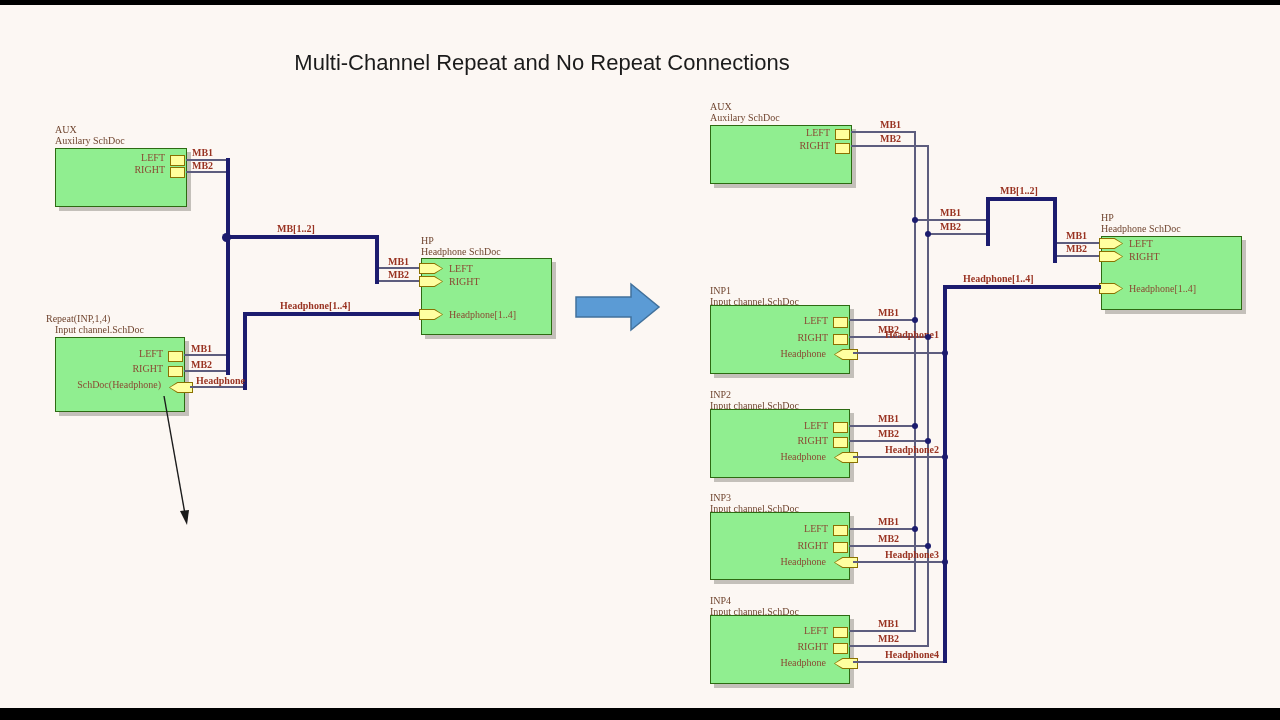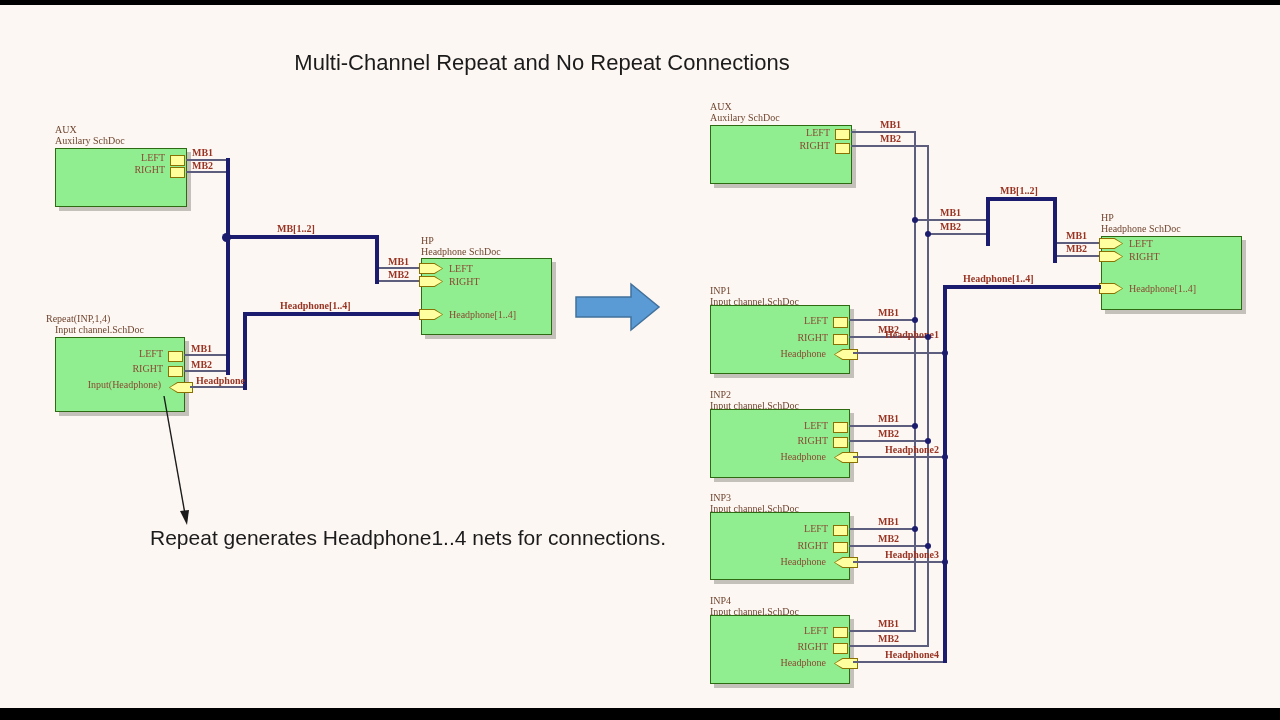--- a/index.html
+++ b/index.html
@@ -84,40 +84,39 @@
     <div class="plabel" style="left:27px;top:4px;">LEFT</div>
     <div class="plabel" style="left:27px;top:17px;">RIGHT</div>
     <div class="plabel" style="left:27px;top:50px;">Headphone[1..4]</div>
   </div>
 
   <div class="desig" style="left:46px;top:313px;">Repeat(INP,1,4)</div>
   <div class="file" style="left:55px;top:324px;">Input channel.SchDoc</div>
   <div class="blk" style="left:55px;top:337px;width:128px;height:73px;">
     <div class="plabel pr" style="right:21px;top:10px;width:90px;">LEFT</div>
     <div class="plabel pr" style="right:21px;top:25px;width:90px;">RIGHT</div>
-    <div class="plabel pr" style="right:23px;top:41px;width:110px;">Input(Headphone)</div>
+    <div class="plabel pr" style="right:23px;top:41px;width:110px;">SchDoc(Headphone)</div>
     <div class="sq" style="right:1px;top:13px;"></div>
     <div class="sq" style="right:1px;top:28px;"></div>
     <div class="pent left" style="right:-9px;top:44px;">
         <div class="o"></div>
         <div class="i"></div>
       </div>
   </div>
   <div class="w" style="left:184px;top:354px;width:42px;"></div>
   <div class="w" style="left:184px;top:370px;width:42px;"></div>
   <div class="w" style="left:190px;top:386px;width:53px;"></div>
   <div class="net" style="left:191px;top:344px;">MB1</div>
   <div class="net" style="left:191px;top:360px;">MB2</div>
   <div class="net" style="left:196px;top:376px;">Headphone</div>
 
   <svg style="left:150px;top:392px;" width="50" height="140">
     <line x1="14" y1="4" x2="35" y2="122" stroke="#1b1b1b" stroke-width="1.4"></line>
     <polygon points="37,133 30,119 39,118" fill="#1b1b1b"></polygon>
   </svg>
-  <div class="note" style="left:150px;top:526px;">Repeat generates Headphone1..4 nets for connections.</div>
 
   <svg style="left:575px;top:283px;" width="86" height="48">
     <polygon points="1,14 56,14 56,1 84,24 56,47 56,34 1,34" fill="#5b9bd5" stroke="#41719c" stroke-width="1.5"></polygon>
   </svg>
 
   <div class="desig" style="left:710px;top:101px;">AUX</div>
   <div class="file" style="left:710px;top:112px;">Auxilary SchDoc</div>
   <div class="blk" style="left:710px;top:125px;width:140px;height:57px;">
     <div class="plabel pr" style="right:21px;top:1px;width:60px;">LEFT</div>
     <div class="plabel pr" style="right:21px;top:14px;width:60px;">RIGHT</div>

